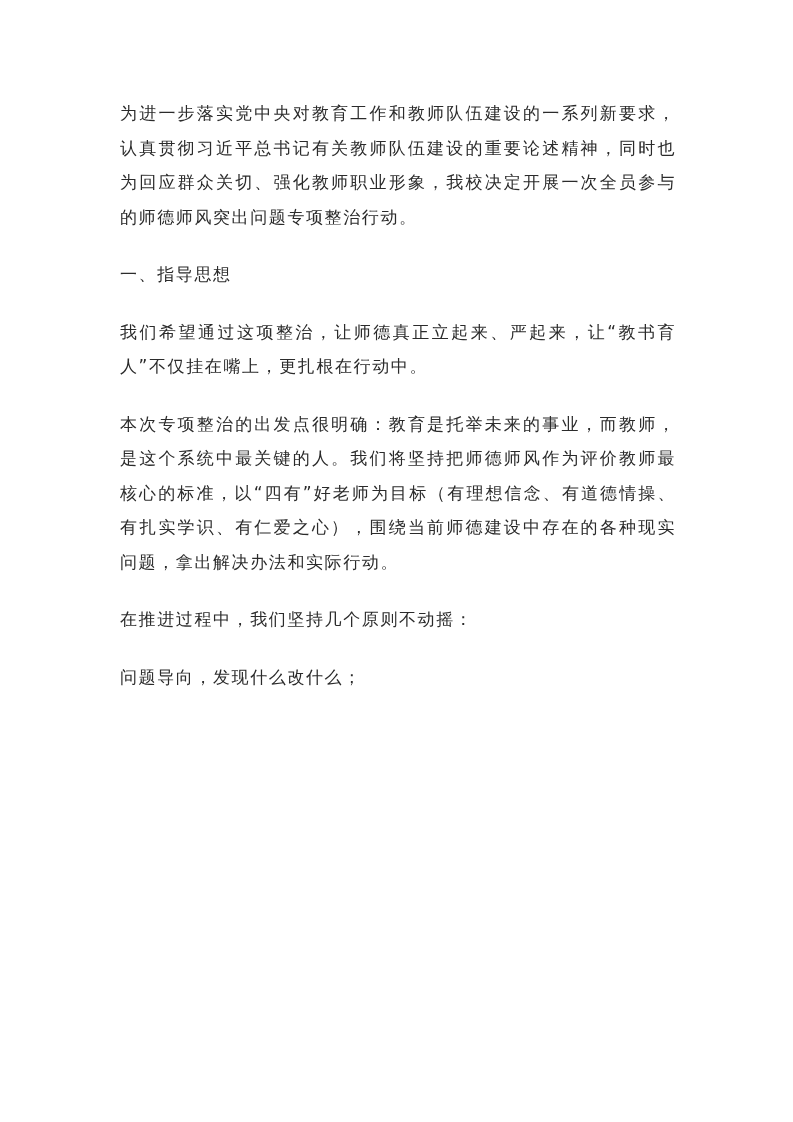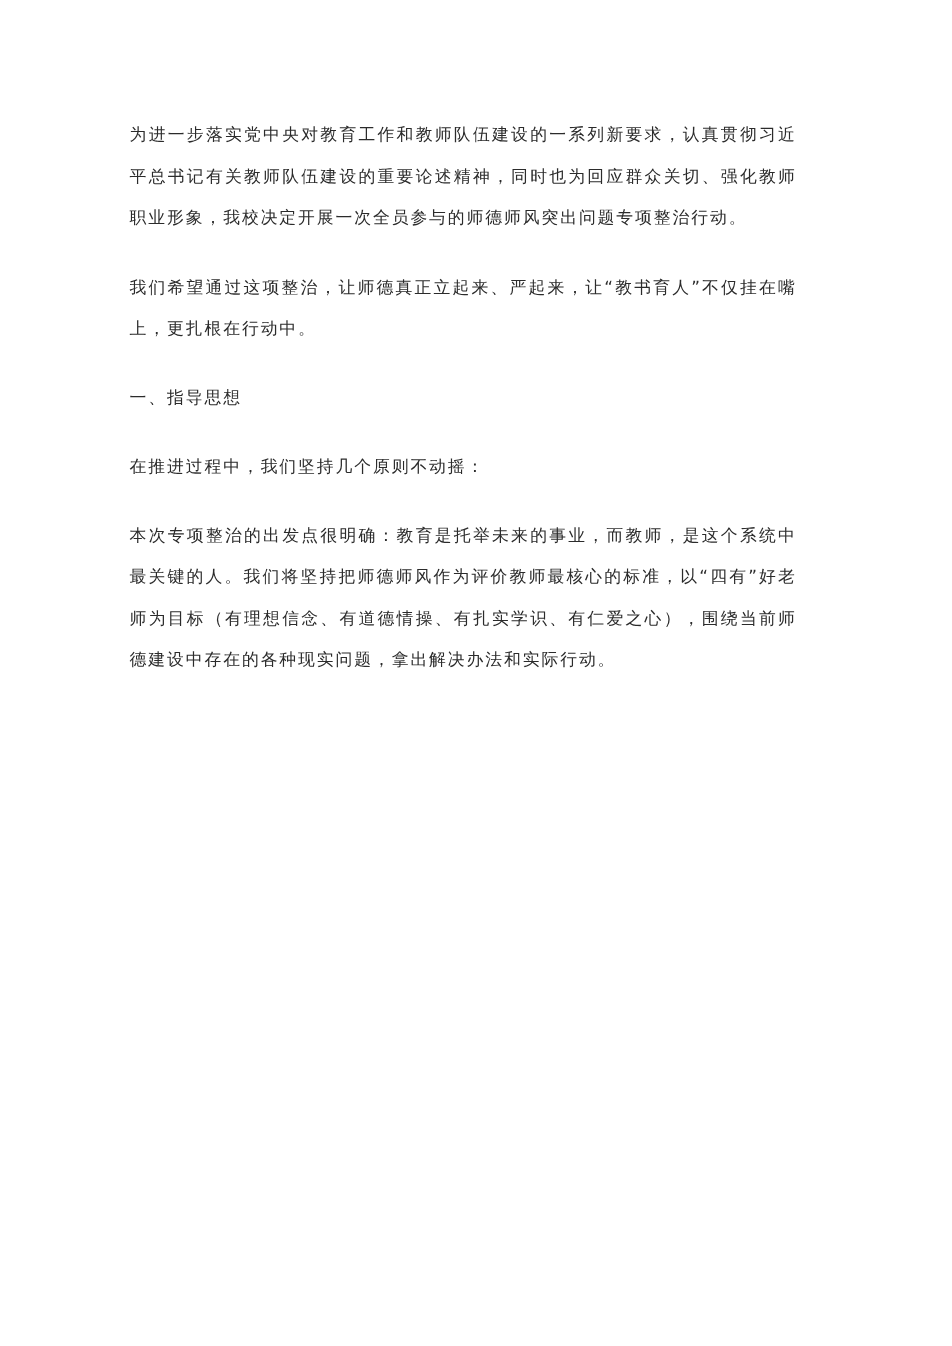--- a/index.html
+++ b/index.html
@@ -1,34 +1,35 @@
 <!DOCTYPE html>
 <html><head>
 <meta charset="utf-8">
 <style>
   html, body { margin: 0; padding: 0; background: #ffffff; }
   body { width: 793px; height: 1122px; position: relative; overflow: hidden; }
   .page {
     position: absolute;
-    left: 108px;
+    left: 120px;
     top: 96px;
     width: 556px;
     font-family: "DejaVu Sans", sans-serif;
-    font-size: 14px;
+    font-size: 17px;
     color: #2b2b2b;
     letter-spacing: 1.6px;
   }
   .para {
     margin: 0 0 23px 0;
     line-height: 34.5px;
     text-align: justify;
   }
 </style>
 </head>
 <body>
 
 <div class="page">
   <p class="para">为进一步落实党中央对教育工作和教师队伍建设的一系列新要求，认真贯彻习近平总书记有关教师队伍建设的重要论述精神，同时也为回应群众关切、强化教师职业形象，我校决定开展一次全员参与的师德师风突出问题专项整治行动。</p>
+  <p class="para">一、指导思想</p>
   <p class="para">我们希望通过这项整治，让师德真正立起来、严起来，让“教书育人”不仅挂在嘴上，更扎根在行动中。</p>
-  <p class="para">一、指导思想</p>
+  <p class="para">本次专项整治的出发点很明确：教育是托举未来的事业，而教师，是这个系统中最关键的人。我们将坚持把师德师风作为评价教师最核心的标准，以“四有”好老师为目标（有理想信念、有道德情操、有扎实学识、有仁爱之心），围绕当前师德建设中存在的各种现实问题，拿出解决办法和实际行动。</p>
   <p class="para">在推进过程中，我们坚持几个原则不动摇：</p>
-  <p class="para">本次专项整治的出发点很明确：教育是托举未来的事业，而教师，是这个系统中最关键的人。我们将坚持把师德师风作为评价教师最核心的标准，以“四有”好老师为目标（有理想信念、有道德情操、有扎实学识、有仁爱之心），围绕当前师德建设中存在的各种现实问题，拿出解决办法和实际行动。</p>
+  <p class="para">问题导向，发现什么改什么；</p>
 </div>
 
 </body></html>

